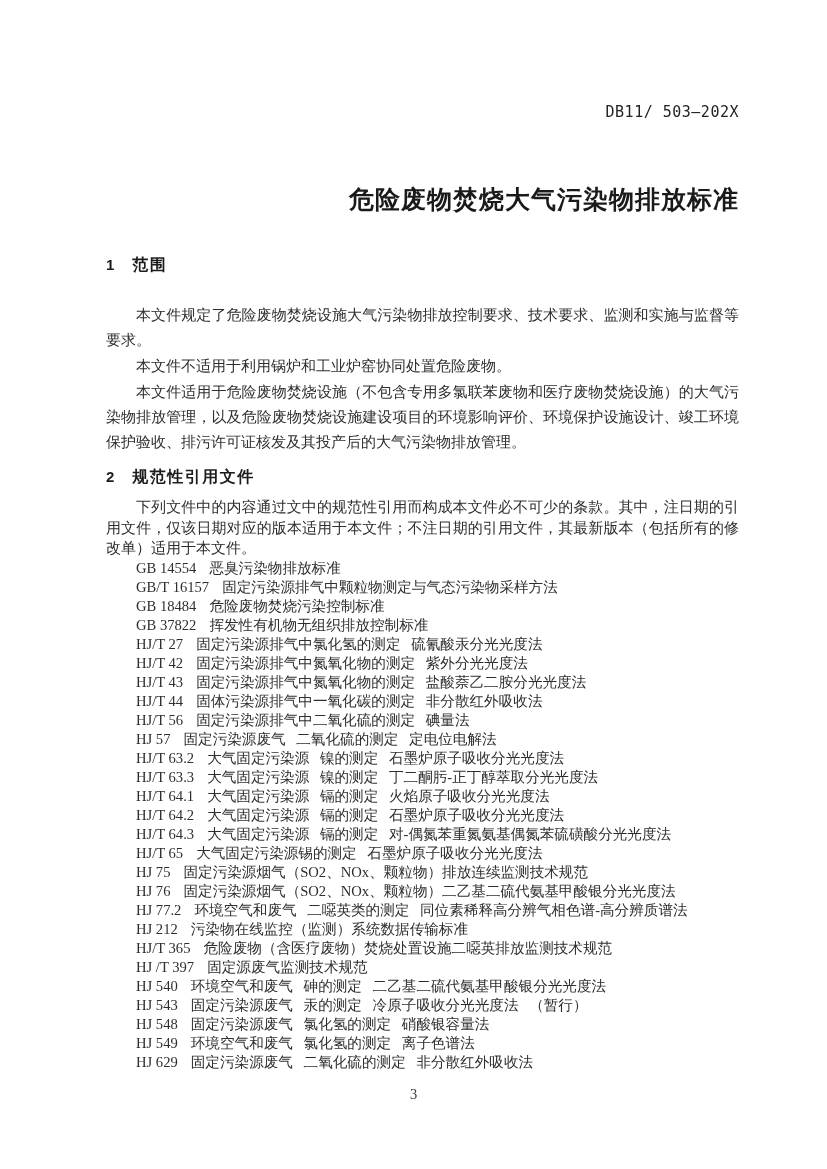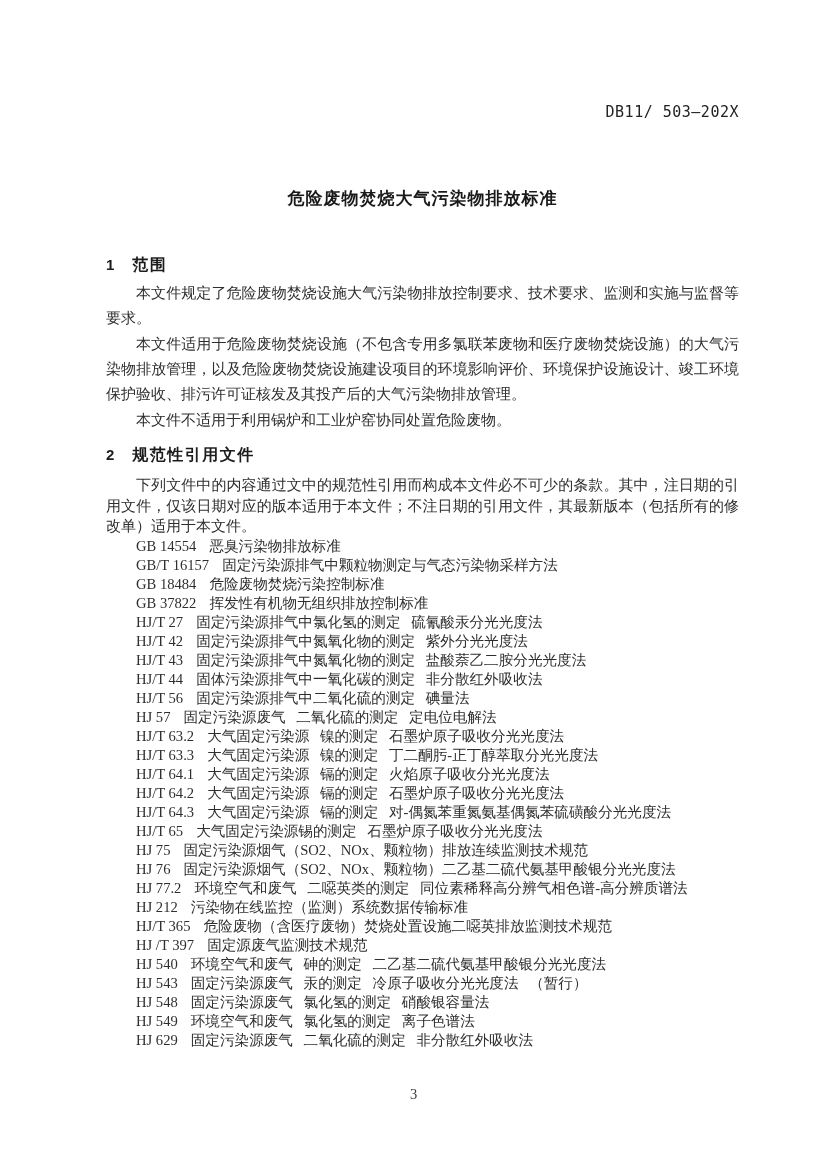--- a/index.html
+++ b/index.html
@@ -16,24 +16,24 @@
   .doc-header{
     text-align:right;
     font-family:"DejaVu Sans Mono",monospace;
     font-size:15px;
     line-height:18px;
     letter-spacing:0.5px;
     color:#222222;
   }
   .doc-title{
     margin:63px 0 0 0;
-    text-align:center;
+    text-align:right;
     font-family:"Liberation Sans","DejaVu Sans",sans-serif;
     font-weight:700;
-    font-size:17px;
+    font-size:25px;
     line-height:30px;
     letter-spacing:1px;
     color:#1a1a1a;
   }
   section{display:block;}
   .section-1{margin-top:41px;}
   .section-2{margin-top:12px;}
   .sec-heading{
     display:flex;
     align-items:baseline;
@@ -48,21 +48,21 @@
   }
   .sec-num{letter-spacing:0;font-size:15px;}
   .body-para{
     margin:1px 0 0 0;
     font-size:15px;
     line-height:25px;
     text-indent:2em;
     text-align:justify;
     color:#2e2e2e;
   }
-  .section-1 .body-para.first{margin-top:6px;}
+  .section-1 .body-para.first{margin-top:28px;}
   .section-2 .body-para{line-height:20.5px;margin-top:10px;}
   .ref-list{
     list-style:none;
     margin:0;
     padding:0 0 0 30px;
     font-size:14.6px;
     line-height:19px;
     color:#2e2e2e;
   }
   .ref-list li{white-space:nowrap;}
@@ -84,22 +84,22 @@
   <div class="doc-header">DB11/ 503—202X</div>
 
   <h1 class="doc-title">危险废物焚烧大气污染物排放标准</h1>
 
   <section class="section-1">
     <h2 class="sec-heading">
       <span class="sec-num">1</span>
       <span class="sec-title">范围</span>
     </h2>
     <p class="body-para first">本文件规定了危险废物焚烧设施大气污染物排放控制要求、技术要求、监测和实施与监督等要求。</p>
+    <p class="body-para">本文件不适用于利用锅炉和工业炉窑协同处置危险废物。</p>
     <p class="body-para">本文件适用于危险废物焚烧设施（不包含专用多氯联苯废物和医疗废物焚烧设施）的大气污染物排放管理，以及危险废物焚烧设施建设项目的环境影响评价、环境保护设施设计、竣工环境保护验收、排污许可证核发及其投产后的大气污染物排放管理。</p>
-    <p class="body-para">本文件不适用于利用锅炉和工业炉窑协同处置危险废物。</p>
   </section>
 
   <section class="section-2">
     <h2 class="sec-heading">
       <span class="sec-num">2</span>
       <span class="sec-title">规范性引用文件</span>
     </h2>
     <p class="body-para">下列文件中的内容通过文中的规范性引用而构成本文件必不可少的条款。其中，注日期的引用文件，仅该日期对应的版本适用于本文件；不注日期的引用文件，其最新版本（包括所有的修改单）适用于本文件。</p>
     <ul class="ref-list" id="ref-list">
         <li><span class="ref-code">GB 14554</span><span class="ref-title">恶臭污染物排放标准</span></li>

